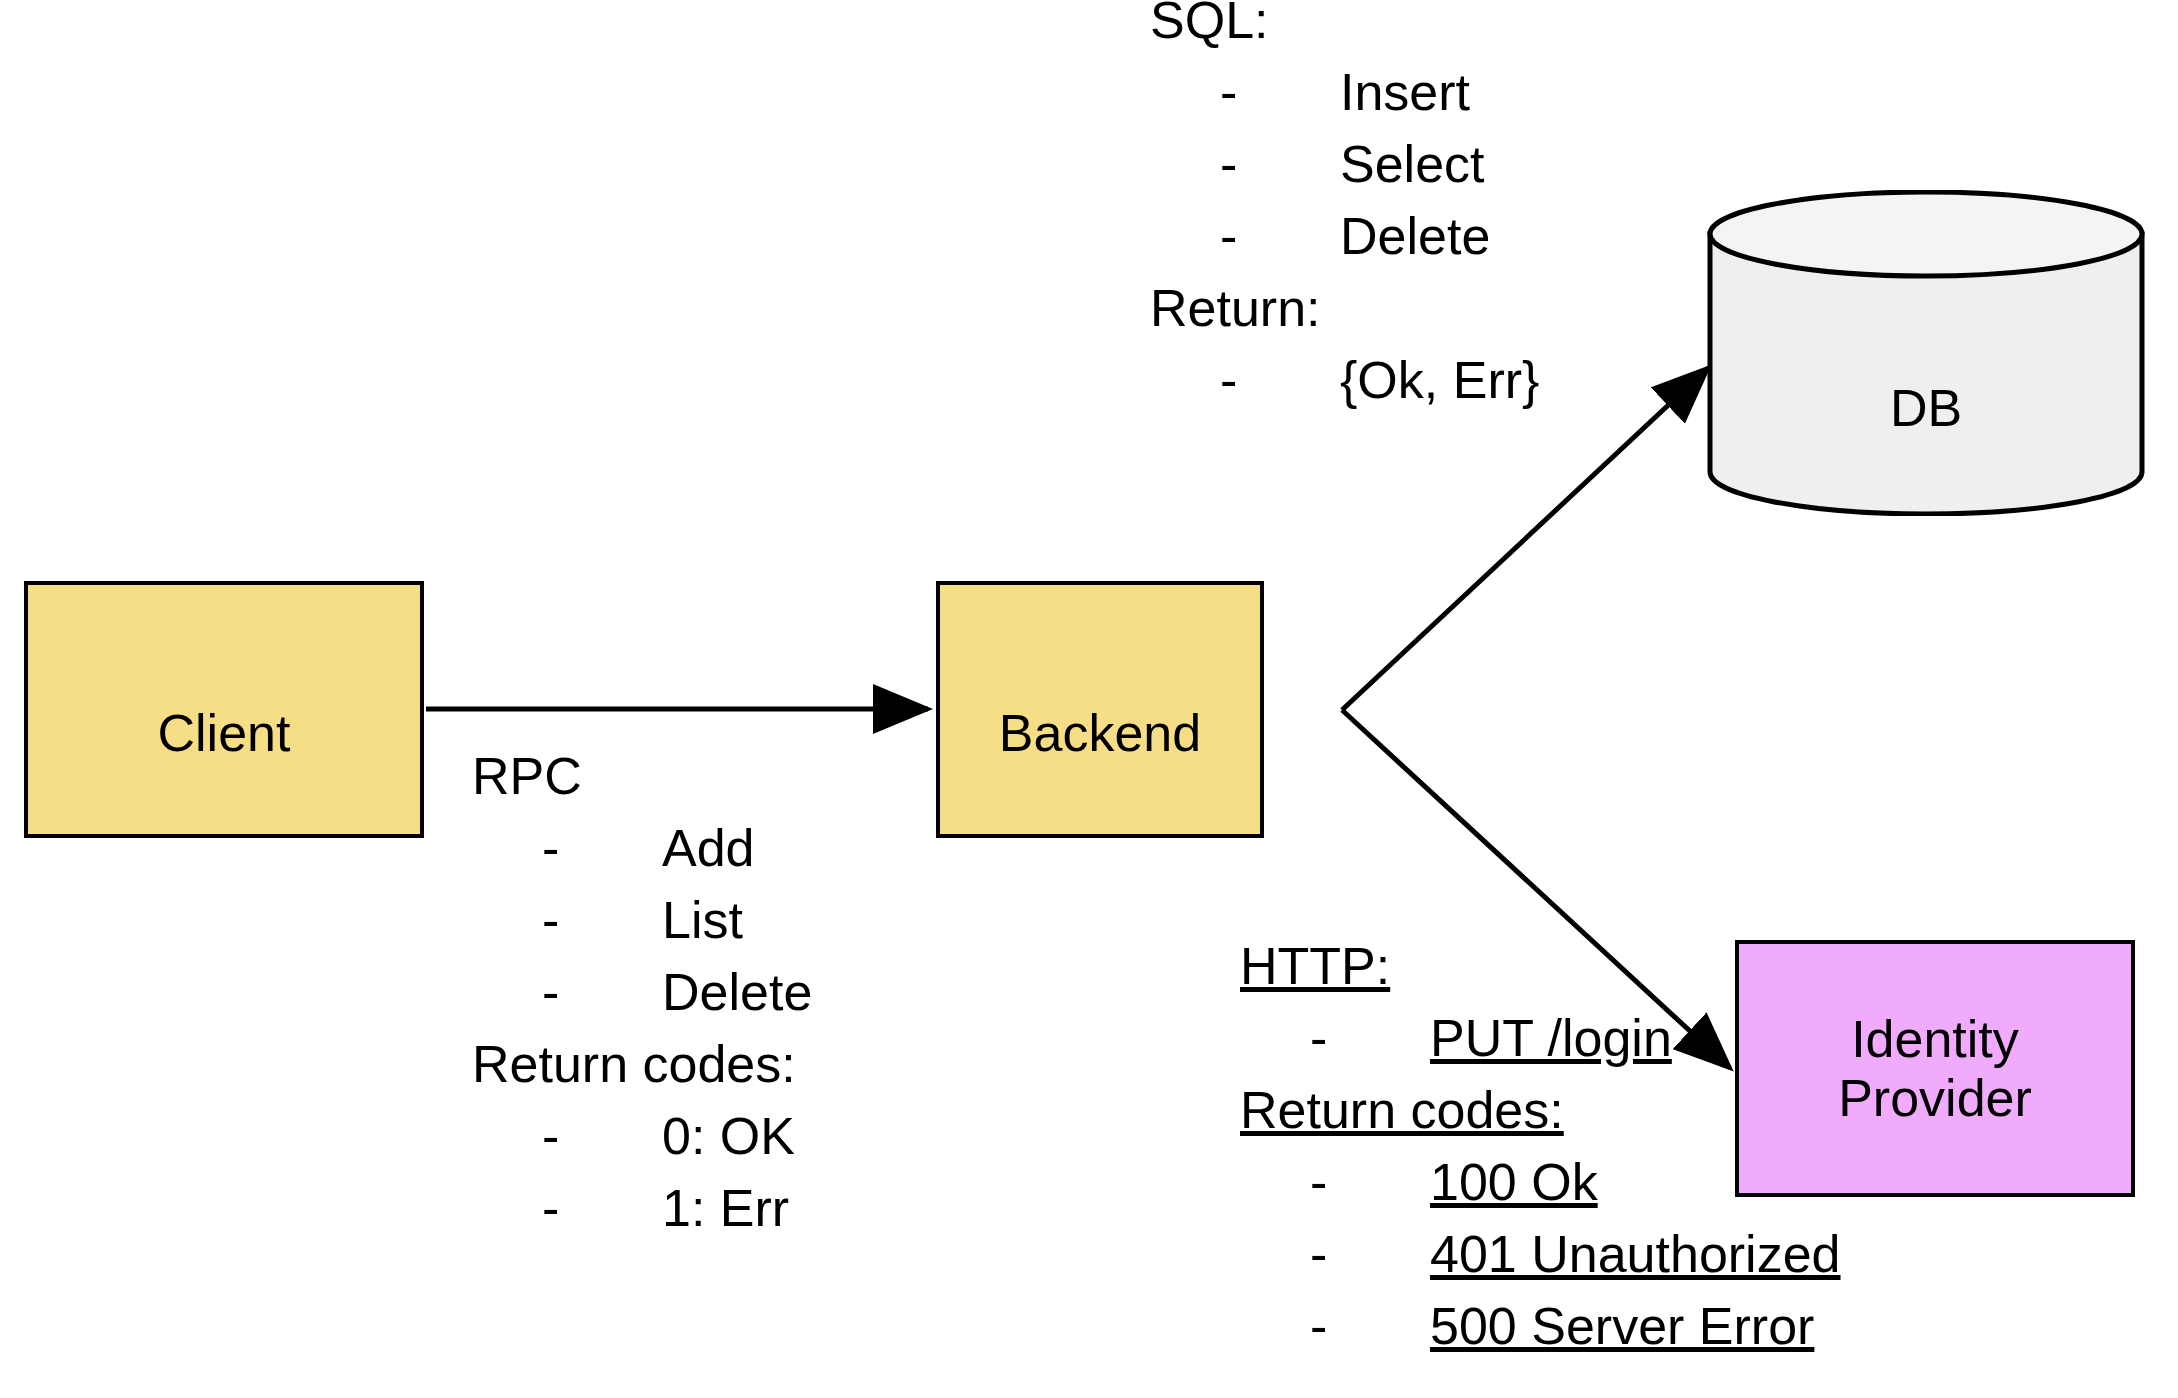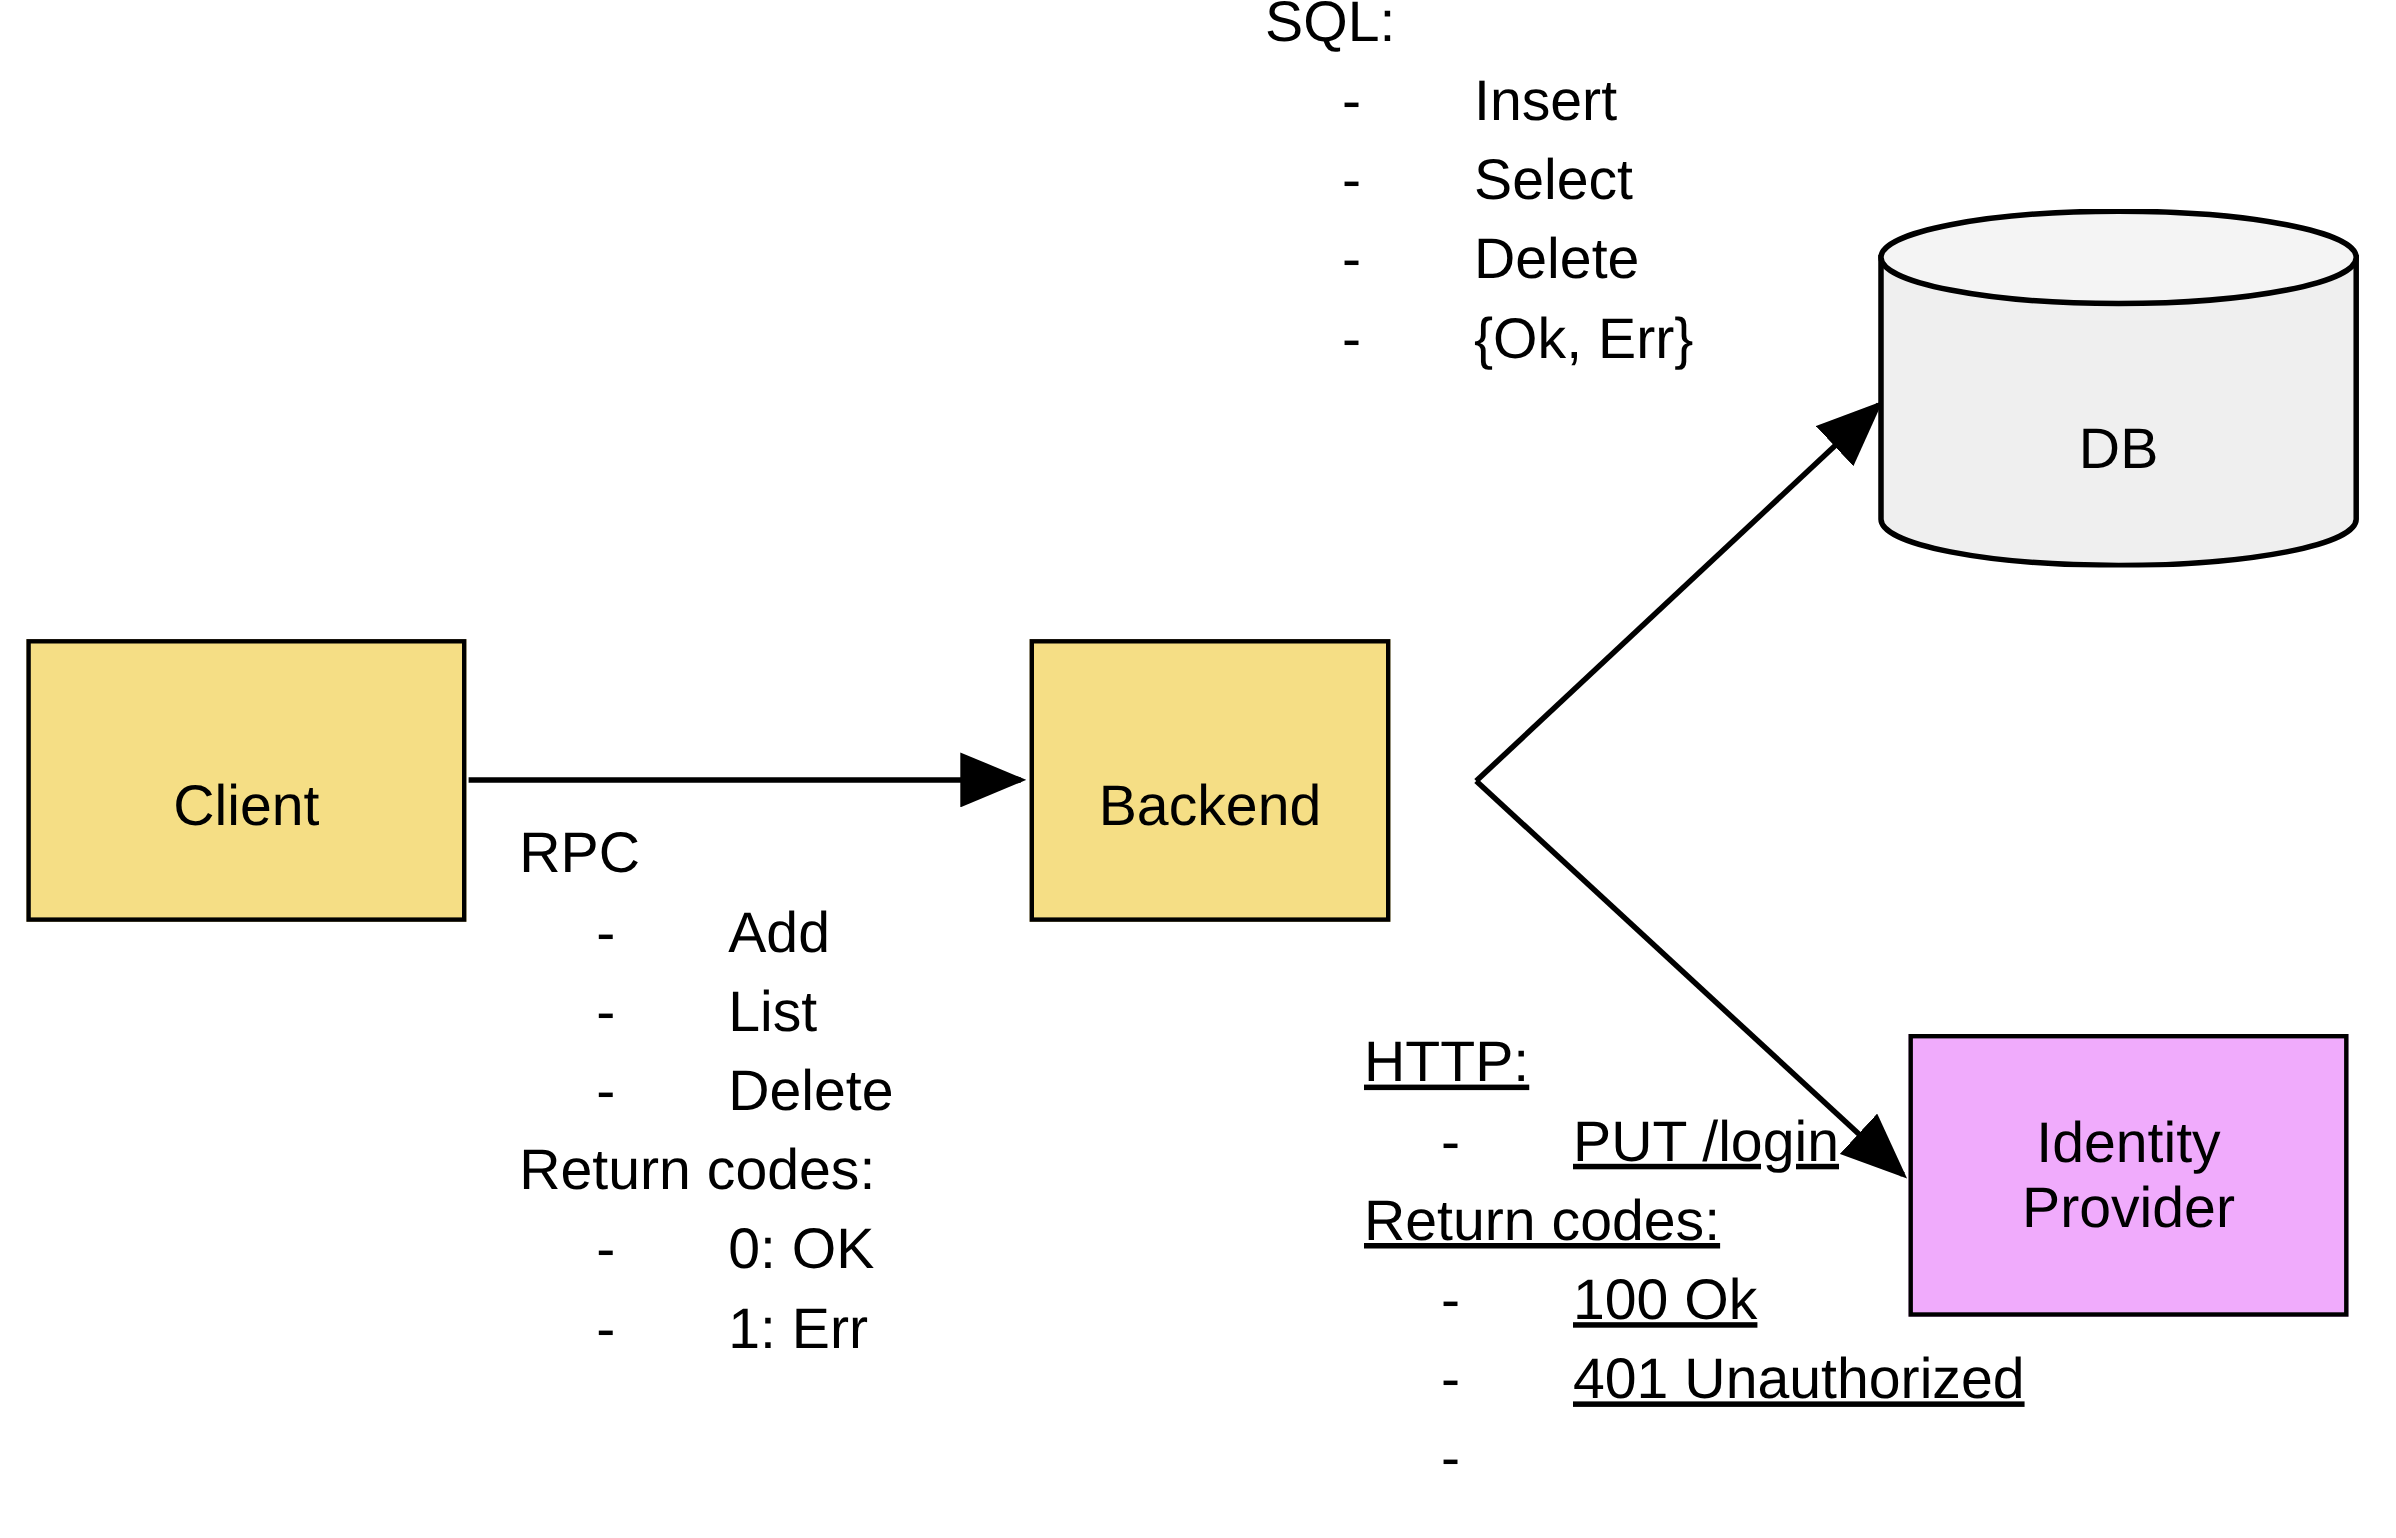--- a/index.html
+++ b/index.html
@@ -164,20 +164,21 @@
     </span>
     <span class="ann-item">
       <span class="ann-dash">-</span>
       <span>Select</span>
     </span>
     <span class="ann-item">
       <span class="ann-dash">-</span>
       <span>Delete</span>
     </span>
 
+    <span class="ann-head">Return:</span>
 
     <span class="ann-item">
       <span class="ann-dash">-</span>
       <span>{Ok, Err}</span>
     </span>
   </div>
 
   <div class="ann ann-rpc">
     <span class="ann-head">RPC</span>
 
@@ -219,16 +220,17 @@
     <span class="ann-item">
       <span class="ann-dash">-</span>
       <span>100 Ok</span>
     </span>
     <span class="ann-item">
       <span class="ann-dash">-</span>
       <span>401 Unauthorized</span>
     </span>
     <span class="ann-item">
       <span class="ann-dash">-</span>
+      <span>500 Server Error</span>
     </span>
   </div>
 
 </div>
 
 </body></html>

